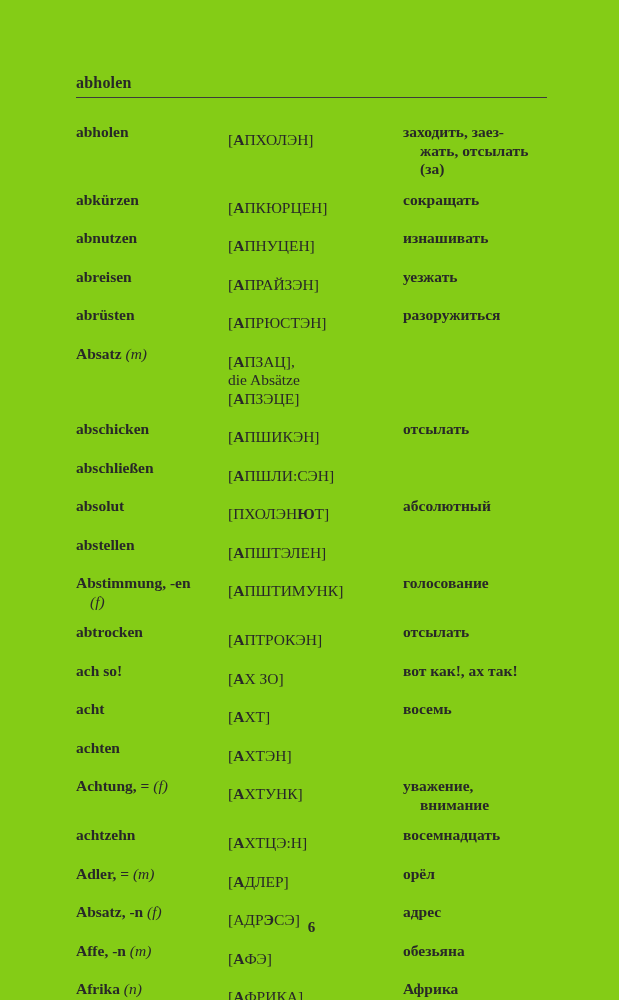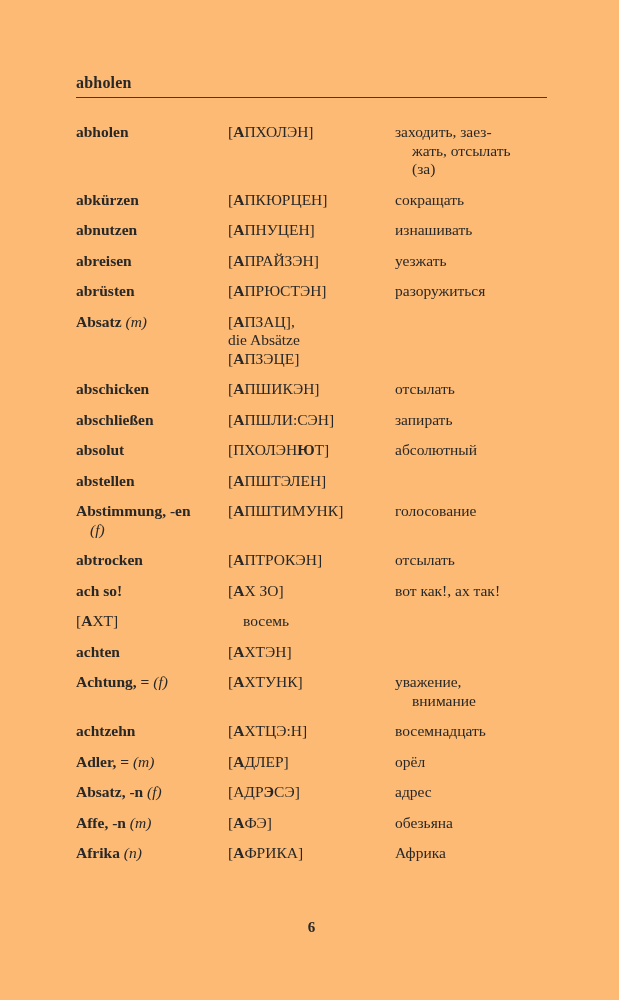--- a/index.html
+++ b/index.html
@@ -4,21 +4,21 @@
 <style>
   html, body {
     margin: 0;
     padding: 0;
     background: #ffffff;
   }
   .page {
     position: relative;
     width: 619px;
     height: 1000px;
-    background: #fdba74;
+    background: #84cc16;
     font-family: "Liberation Serif", "DejaVu Serif", serif;
     color: #282828;
     overflow: hidden;
   }
   .running-header {
     position: absolute;
     left: 76px;
     top: 73px;
     width: 471px;
     font-size: 16px;
@@ -46,24 +46,26 @@
     width: 152px;
     font-weight: bold;
     padding-right: 6px;
     box-sizing: border-box;
   }
   .col-tr {
     width: 167px;
     padding-right: 6px;
     box-sizing: border-box;
     font-weight: normal;
+    margin-top: 8px;
   }
   .col-ru {
     flex: 1 1 auto;
-    font-weight: normal;
+    font-weight: bold;
+    margin-left: 8px;
   }
   .annot {
     font-weight: normal;
     font-style: italic;
   }
   .annot-line { padding-left: 14px; }
   .tr-stress { font-weight: bold; }
   .ru-line.cont { padding-left: 17px; }
   .page-number {
     position: absolute;
@@ -153,23 +155,20 @@
     <div class="col col-ru">
           <div class="ru-line">отсылать</div>
         </div>
   </div>
 
   <div class="row">
     <div class="col col-de"><span>abschließen</span></div>
     <div class="col col-tr">
           <div class="tr-line"><span>[</span><span class="tr-stress">А</span><span>ПШЛИ:СЭН]</span></div>
         </div>
-    <div class="col col-ru">
-          <div class="ru-line">запирать</div>
-        </div>
   </div>
 
   <div class="row">
     <div class="col col-de"><span>absolut</span></div>
     <div class="col col-tr">
           <div class="tr-line"><span>[ПХОЛЭН</span><span class="tr-stress">Ю</span><span>Т]</span></div>
         </div>
     <div class="col col-ru">
           <div class="ru-line">абсолютный</div>
         </div>
@@ -206,20 +205,21 @@
     <div class="col col-de"><span>ach so!</span></div>
     <div class="col col-tr">
           <div class="tr-line"><span>[</span><span class="tr-stress">А</span><span>Х ЗО]</span></div>
         </div>
     <div class="col col-ru">
           <div class="ru-line">вот как!, ах так!</div>
         </div>
   </div>
 
   <div class="row">
+    <div class="col col-de"><span>acht</span></div>
     <div class="col col-tr">
           <div class="tr-line"><span>[</span><span class="tr-stress">А</span><span>ХТ]</span></div>
         </div>
     <div class="col col-ru">
           <div class="ru-line">восемь</div>
         </div>
   </div>
 
   <div class="row">
     <div class="col col-de"><span>achten</span></div>

